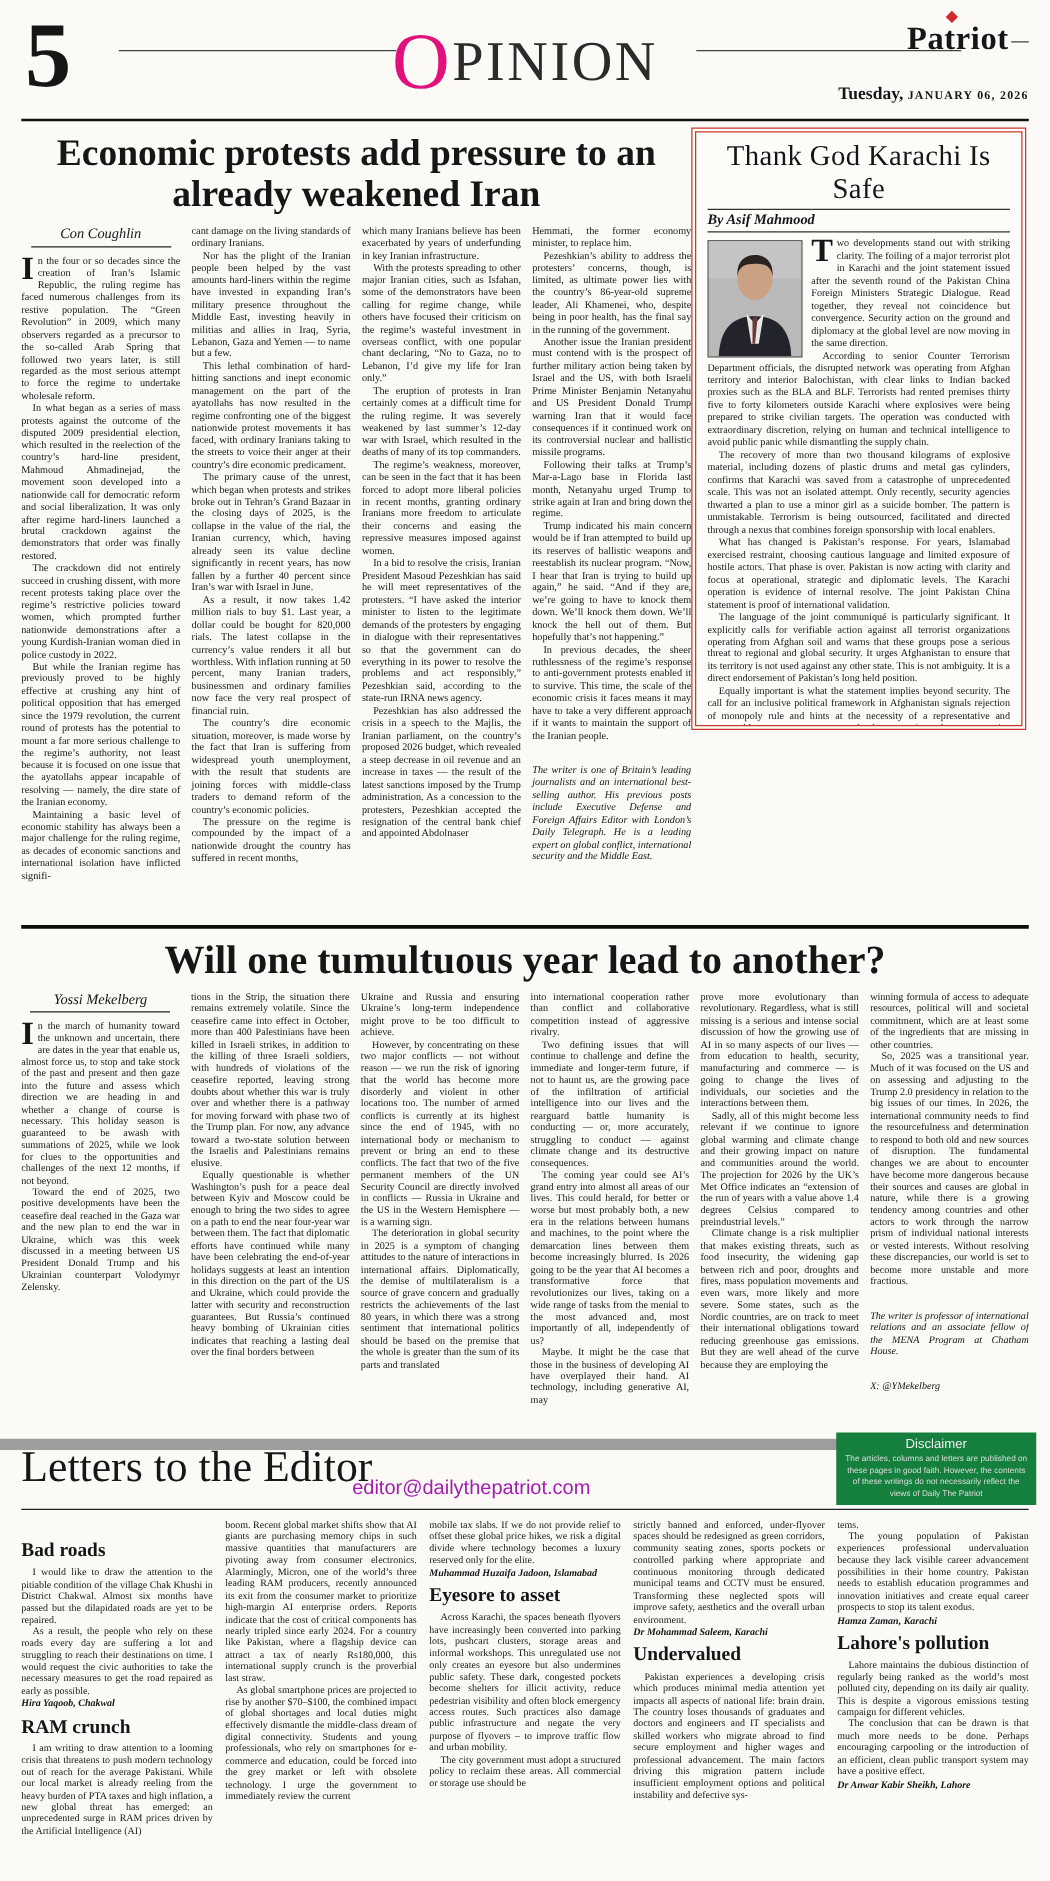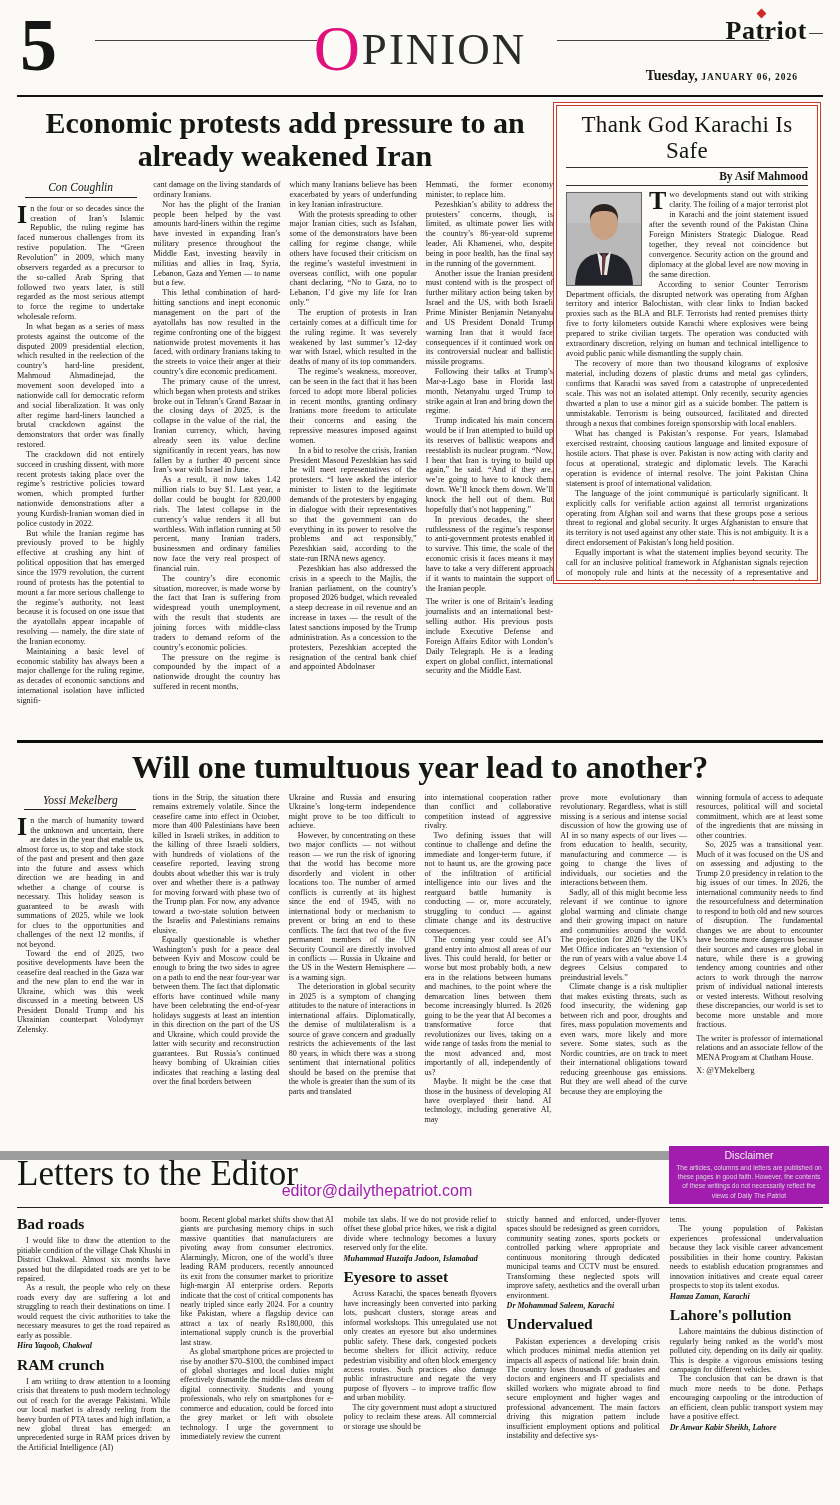--- a/index.html
+++ b/index.html
@@ -16,61 +16,61 @@
   .pagenum { position:absolute; left:3px; top:8px; font-size:74px; font-weight:bold; line-height:1; }
   .hline { position:absolute; top:40px; border-top:1px solid #444; height:0; }
   .hline.l { left:78px; width:222px; }
   .hline.r { left:540px; width:212px; }
   .hline.r2 { right:0; width:14px; top:33px; }
   .opinion { position:absolute; left:50%; transform:translateX(-50%); top:12px; white-space:nowrap; color:#2b2b2b; letter-spacing:2px; }
   .opinion .big-o { font-size:64px; color:#e0107d; font-weight:normal; vertical-align:-6px; }
   .opinion .rest { font-size:45px; }
   .brand { position:absolute; right:16px; top:16px; font-size:26px; font-weight:bold; letter-spacing:0.5px; }
   .brand-mark { position:absolute; right:58px; top:10px; width:7px; height:7px; background:#cf2b2b; transform:rotate(45deg); }
-  .dateline { position:absolute; right:25px; top:68px; font-size:14px; font-weight:bold; white-space:nowrap; }
+  .dateline { position:absolute; right:0; top:68px; font-size:14px; font-weight:bold; white-space:nowrap; }
   .dateline .caps { font-weight:bold; font-size:9.5px; letter-spacing:1px; }
 
   
   p.para { margin:0; text-align:justify; }
   p.indent { text-indent:9px; }
-  p.bio { margin-top:4px; }
+  p.bio { font-style:italic; margin-top:18px; }
   p.dropcap::first-letter { float:left; font-weight:bold; font-size:26px; line-height:20px; padding:1px 3px 0 0; }
   .sig { text-align:left; font-weight:bold; font-style:italic; margin:1px 0 2px; }
   h3.letter-head { font-size:15.5px; margin:5px 0 3px; font-weight:bold; }
-  .col > h3.letter-head:first-child { margin-top:0; }
+  .col > h3.letter-head:first-child { margin-top:17px; }
 
   
   .sec1 { display:flex; margin-top:5px; height:634px; }
   .art1 { width:536px; overflow:hidden; }
   .art1 h1 { font-size:30px; line-height:1.1; text-align:center; margin:4px 6px 8px; font-weight:bold; }
   .cols4 { display:flex; gap:9px; height:556px; overflow:hidden; }
   .cols4 .col { flex:1; font-size:8.2px; line-height:1.2; }
   .byline-ul { width:112px; margin:1px auto 6px; text-align:center; font-weight:normal; font-style:italic; font-size:11.5px; border-bottom:1.5px solid #222; padding-bottom:2px; }
 
   .kbox { width:268px; height:482px; border:1.5px solid #c93a2d; padding:2px; background:#fdfcf9; }
   .kin  { border:1px solid #c93a2d; height:100%; padding:4px 9px 4px; overflow:hidden; }
   .ktitle { font-size:23px; text-align:center; margin:2px 0 3px; font-weight:normal; letter-spacing:0.3px; }
   .krule { border-top:1px solid #333; margin:1px 0; }
-  .kby { text-align:right; font-weight:bold; font-size:11.5px; margin:2px 0 3px; }
+  .kby { text-align:left; font-weight:bold; font-style:italic; font-size:11.5px; margin:2px 0 3px; }
   .kbody { font-size:8.1px; line-height:1.23; margin-top:4px; }
   .kphoto { float:left; width:76px; height:94px; margin:2px 7px 2px 0; border:1px solid #666; background:#bdbdbd; }
 
   .rule3 { border-top:3px solid #0c0c0c; margin:4px 0 0; }
 
   
   .art2 h2 { font-size:32px; text-align:center; margin:6px 0 7px; font-weight:bold; }
   .cols6 { display:flex; gap:9px; height:348px; overflow:hidden; }
   .cols6 .col { flex:1; font-size:8.1px; line-height:1.17; }
 
   
   .lband { position:relative; height:62px; margin-top:5px; border-bottom:1.5px solid #222; }
   .lbar { position:absolute; top:5px; left:-17px; width:690px; height:9px; background:#9d9d9d; }
   .lheading { position:absolute; left:0; top:8px; font-size:35px; font-weight:normal; }
   .lemail { position:absolute; left:250px; top:36px; width:220px; text-align:center; font-family:"Liberation Sans", sans-serif; font-size:16px; color:#a21caf; }
-  .ldisc { position:absolute; right:-6px; top:0; width:160px; height:58px; background:#a21caf; color:#f0f0f0; text-align:center; padding:3px 7px; font-family:"Liberation Sans", sans-serif; }
+  .ldisc { position:absolute; right:-6px; top:0; width:160px; height:58px; background:#15803d; color:#f0f0f0; text-align:center; padding:3px 7px; font-family:"Liberation Sans", sans-serif; }
   .ldisc h4 { margin:0 0 2px; font-size:10.5px; font-weight:normal; }
   .ldisc p { margin:0; font-size:6.6px; line-height:1.4; color:#dcdcdc; }
 
   .cols5 { display:flex; gap:10px; height:284px; overflow:hidden; margin-top:7px; }
   .cols5 .col { flex:1; font-size:8px; line-height:1.18; }
 </style>
 </head>
 <body>
 
 <div class="page">

